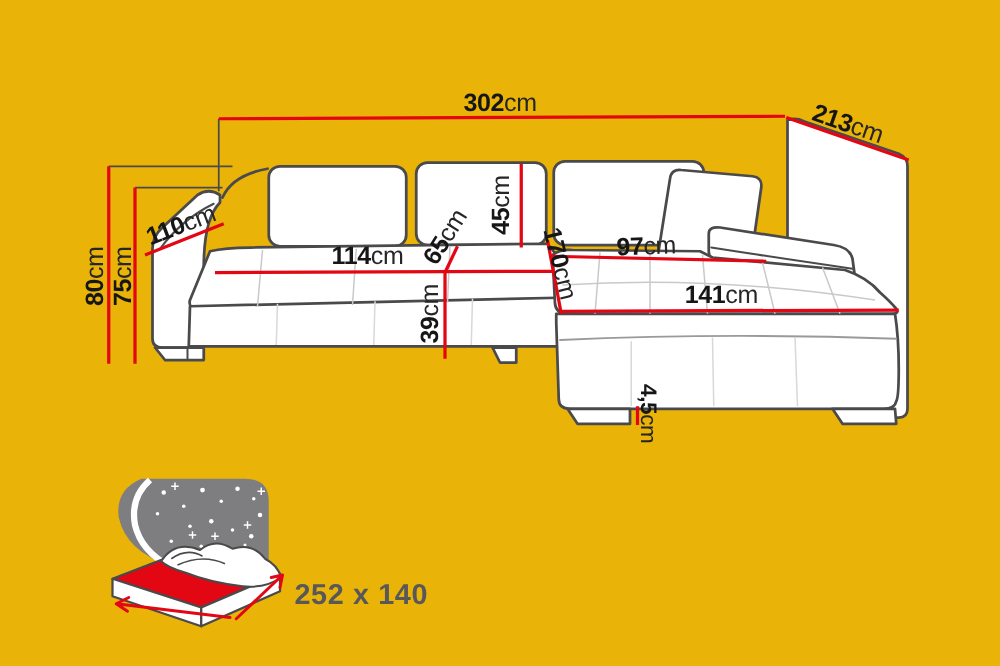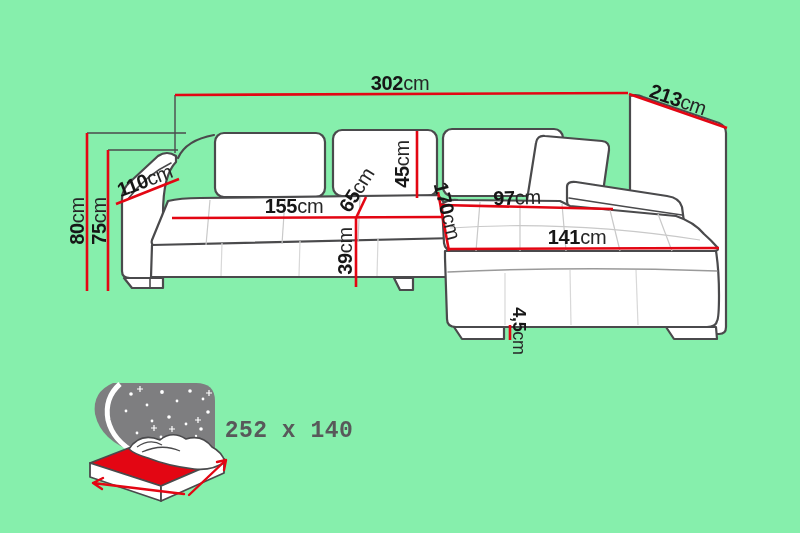--- a/index.html
+++ b/index.html
@@ -1,17 +1,17 @@
 <!DOCTYPE html>
 <html><head>
 <meta charset="utf-8">
 <style>
   html,body{margin:0;padding:0;background:#fff;}
   .stage{
-    position:relative;width:800px;height:533px;background:#86efac;overflow:hidden;
+    position:relative;width:800px;height:533px;background:#eab308;overflow:hidden;
     font-family:"Liberation Sans",sans-serif;
   }
   .stage svg{position:absolute;left:0;top:0;}
   .labels{position:absolute;left:0;top:0;width:100%;height:100%;pointer-events:none;}
   .dim{
     position:absolute;white-space:nowrap;color:#161616;
     font:700 20px "Liberation Sans",sans-serif;
     transform:translate(-50%,-50%) rotate(var(--r,0deg));
     letter-spacing:-0.3px;
   }
@@ -163,21 +163,21 @@
 
     <div class="dim" style="left:99px;top:221px;--r:-90deg">
       <span class="v">75</span><span class="u">cm</span>
     </div>
 
     <div class="dim" style="left:145px;top:181px;--r:-21deg">
       <span class="v">110</span><span class="u">cm</span>
     </div>
 
     <div class="dim" style="left:294px;top:206px;--r:0deg">
-      <span class="v">155</span><span class="u">cm</span>
+      <span class="v">114</span><span class="u">cm</span>
     </div>
 
     <div class="dim" style="left:402px;top:164px;--r:-90deg">
       <span class="v">45</span><span class="u">cm</span>
     </div>
 
     <div class="dim" style="left:357px;top:190px;--r:-58deg">
       <span class="v">65</span><span class="u">cm</span>
     </div>
 
@@ -194,18 +194,18 @@
     </div>
 
     <div class="dim" style="left:577px;top:237px;--r:0deg">
       <span class="v">141</span><span class="u">cm</span>
     </div>
 
     <div class="dim small" style="left:518px;top:331px;--r:90deg">
       <span class="v">4,5</span><span class="u">cm</span>
     </div>
 
-    <div class="bed-size" style="left:289px;top:431px;font-family:Liberation Mono, monospace;">
+    <div class="bed-size" style="left:289px;top:476px;">
       <span>252 x 140</span>
     </div>
 
   </div>
 </div>
 
 </body></html>

